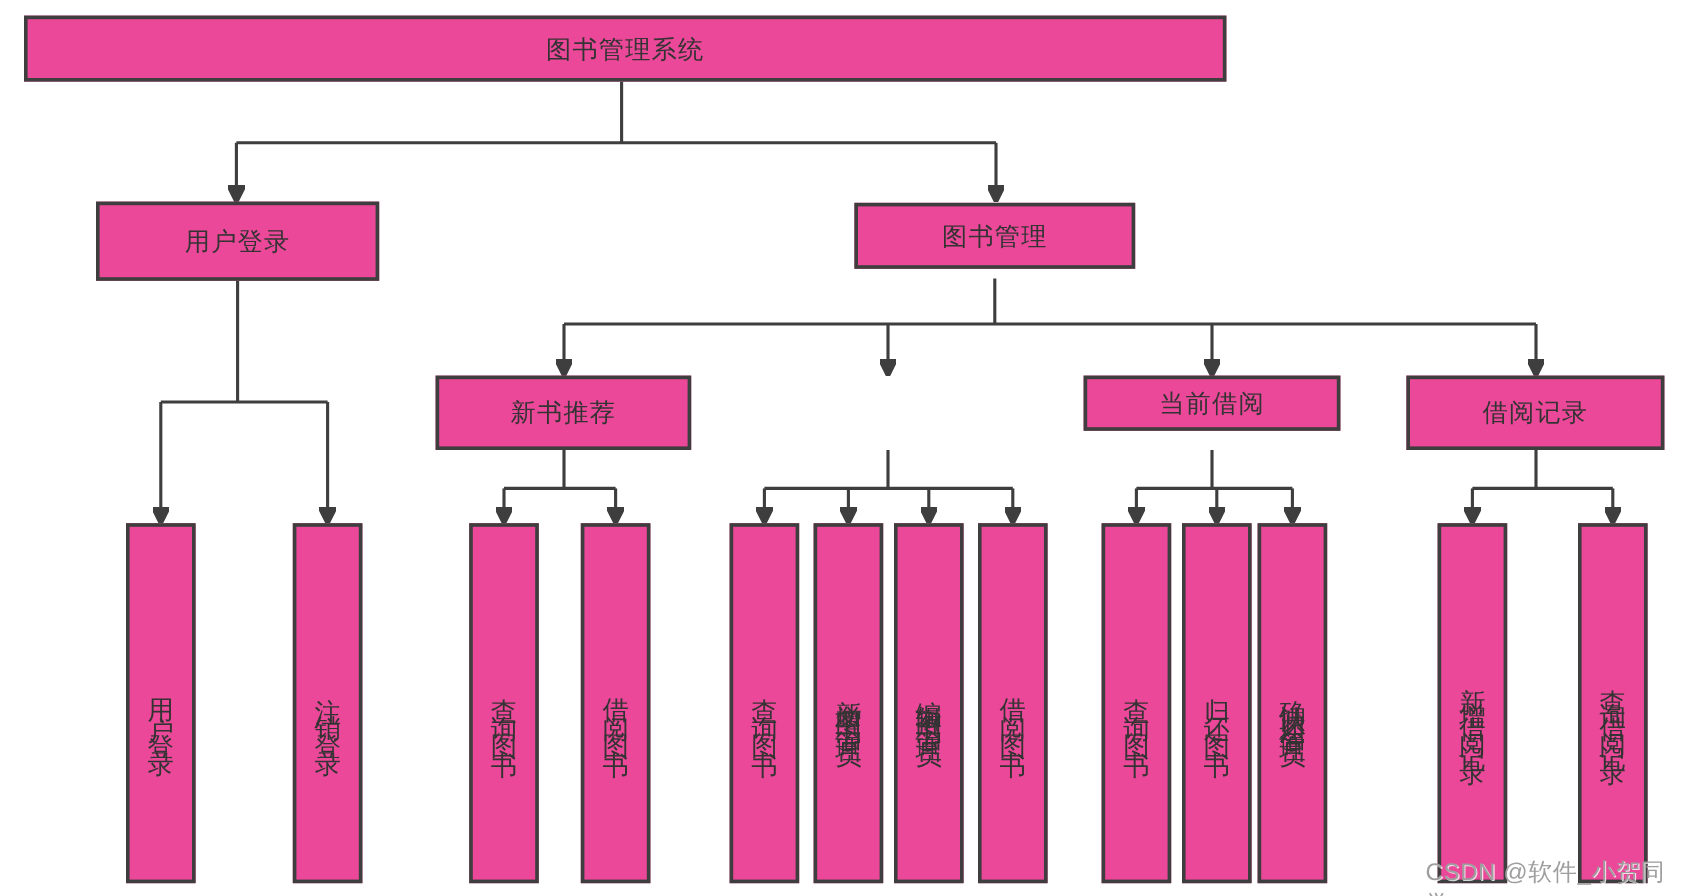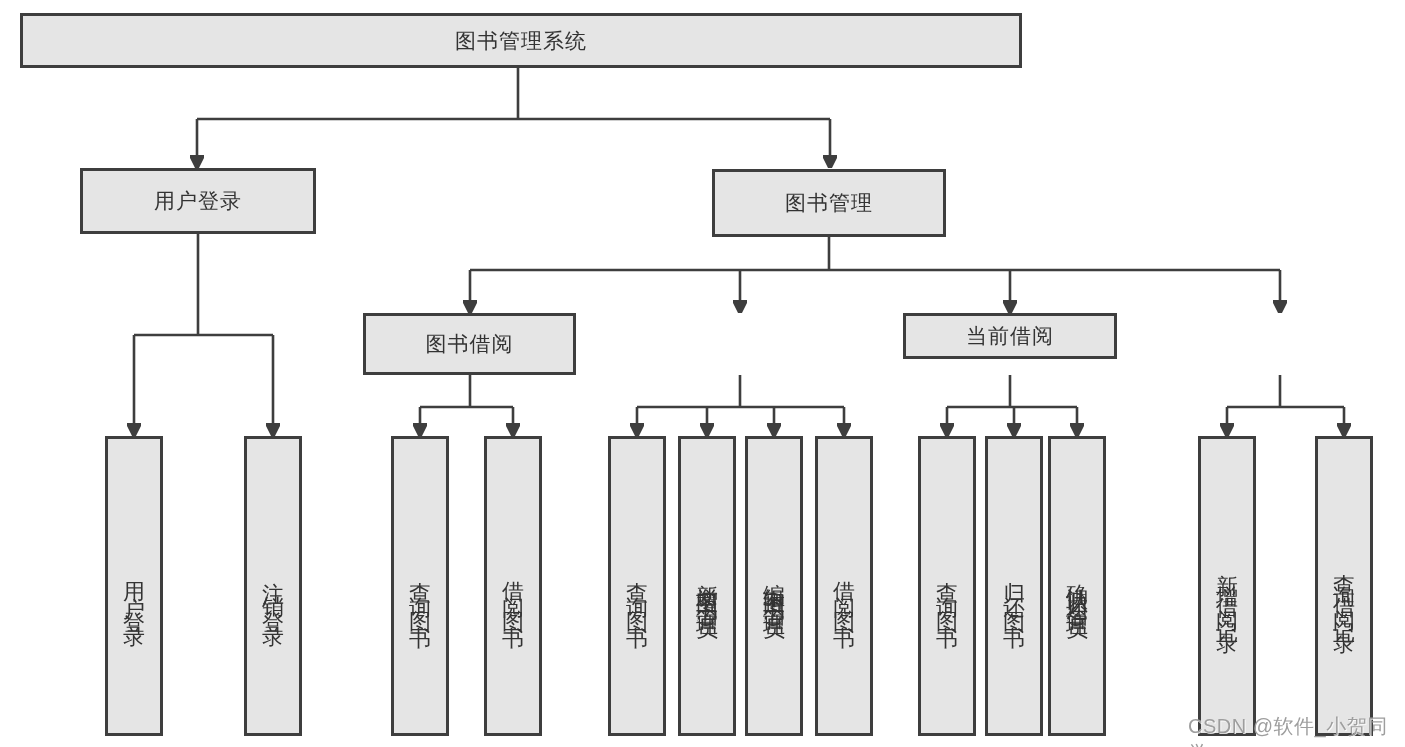--- a/index.html
+++ b/index.html
@@ -4,21 +4,21 @@
 <style>
   html,body{margin:0;padding:0;background:#fff;}
   .canvas{
     position:relative;width:1405px;height:747px;background:#fff;overflow:hidden;
     font-family:"Liberation Sans","DejaVu Sans",sans-serif;
   }
   .wires{position:absolute;left:0;top:0;width:1405px;height:747px;}
   .wires path, .wires line{stroke:#3e3e3e;stroke-width:2.6;fill:none;}
   .wires .head{fill:#3e3e3e;}
   .node{
-    position:absolute;box-sizing:border-box;border:3px solid #3e3e3e;background:#e5e5e5;
+    position:absolute;box-sizing:border-box;border:3px solid #3e3e3e;background:#ec4899;
     display:flex;align-items:center;justify-content:center;
     font-size:21px;color:#333;letter-spacing:1px;white-space:nowrap;
   }
   .vnode{font-size:22px;letter-spacing:0;}
   .vtext{
     writing-mode:vertical-rl;text-orientation:mixed;
     display:block;line-height:1;
   }
   .v-short .vtext{letter-spacing:15px;margin-bottom:-15px;}
   .v-mid   .vtext{letter-spacing:12px;margin-bottom:-12px;}
@@ -70,24 +70,25 @@
     <line x1="1077" y1="407" x2="1077" y2="434" marker-end="url(#arrow)"></line>
 
     <path d="M1280,375 V407 M1227,407 H1344"></path>
     <line x1="1227" y1="407" x2="1227" y2="434" marker-end="url(#arrow)"></line>
     <line x1="1344" y1="407" x2="1344" y2="434" marker-end="url(#arrow)"></line>
   </svg>
 
   <div class="node" style="left:20px;top:13px;width:1002px;height:55px;">图书管理系统</div>
 
   <div class="node" style="left:80px;top:168px;width:236px;height:66px;">用户登录</div>
-  <div class="node" style="left:712px;top:169px;width:234px;height:68px;">图书管理</div>
+  <div class="node" style="left:712px;top:169px;width:234px;height:55px;">图书管理</div>
 
-  <div class="node" style="left:363px;top:313px;width:213px;height:62px;">图书借阅</div>
+  <div class="node" style="left:363px;top:313px;width:213px;height:62px;">新书推荐</div>
   <div class="node" style="left:903px;top:313px;width:214px;height:46px;">当前借阅</div>
+  <div class="node" style="left:1172px;top:313px;width:215px;height:62px;">借阅记录</div>
 
   <div class="node vnode v-short" style="left:105px;top:436px;width:58px;height:300px;">
     <span class="vtext">用户登录</span>
   </div>
   <div class="node vnode v-short" style="left:244px;top:436px;width:58px;height:300px;">
     <span class="vtext">注销登录</span>
   </div>
 
   <div class="node vnode v-short" style="left:391px;top:436px;width:58px;height:300px;">
     <span class="vtext">查询图书</span>

